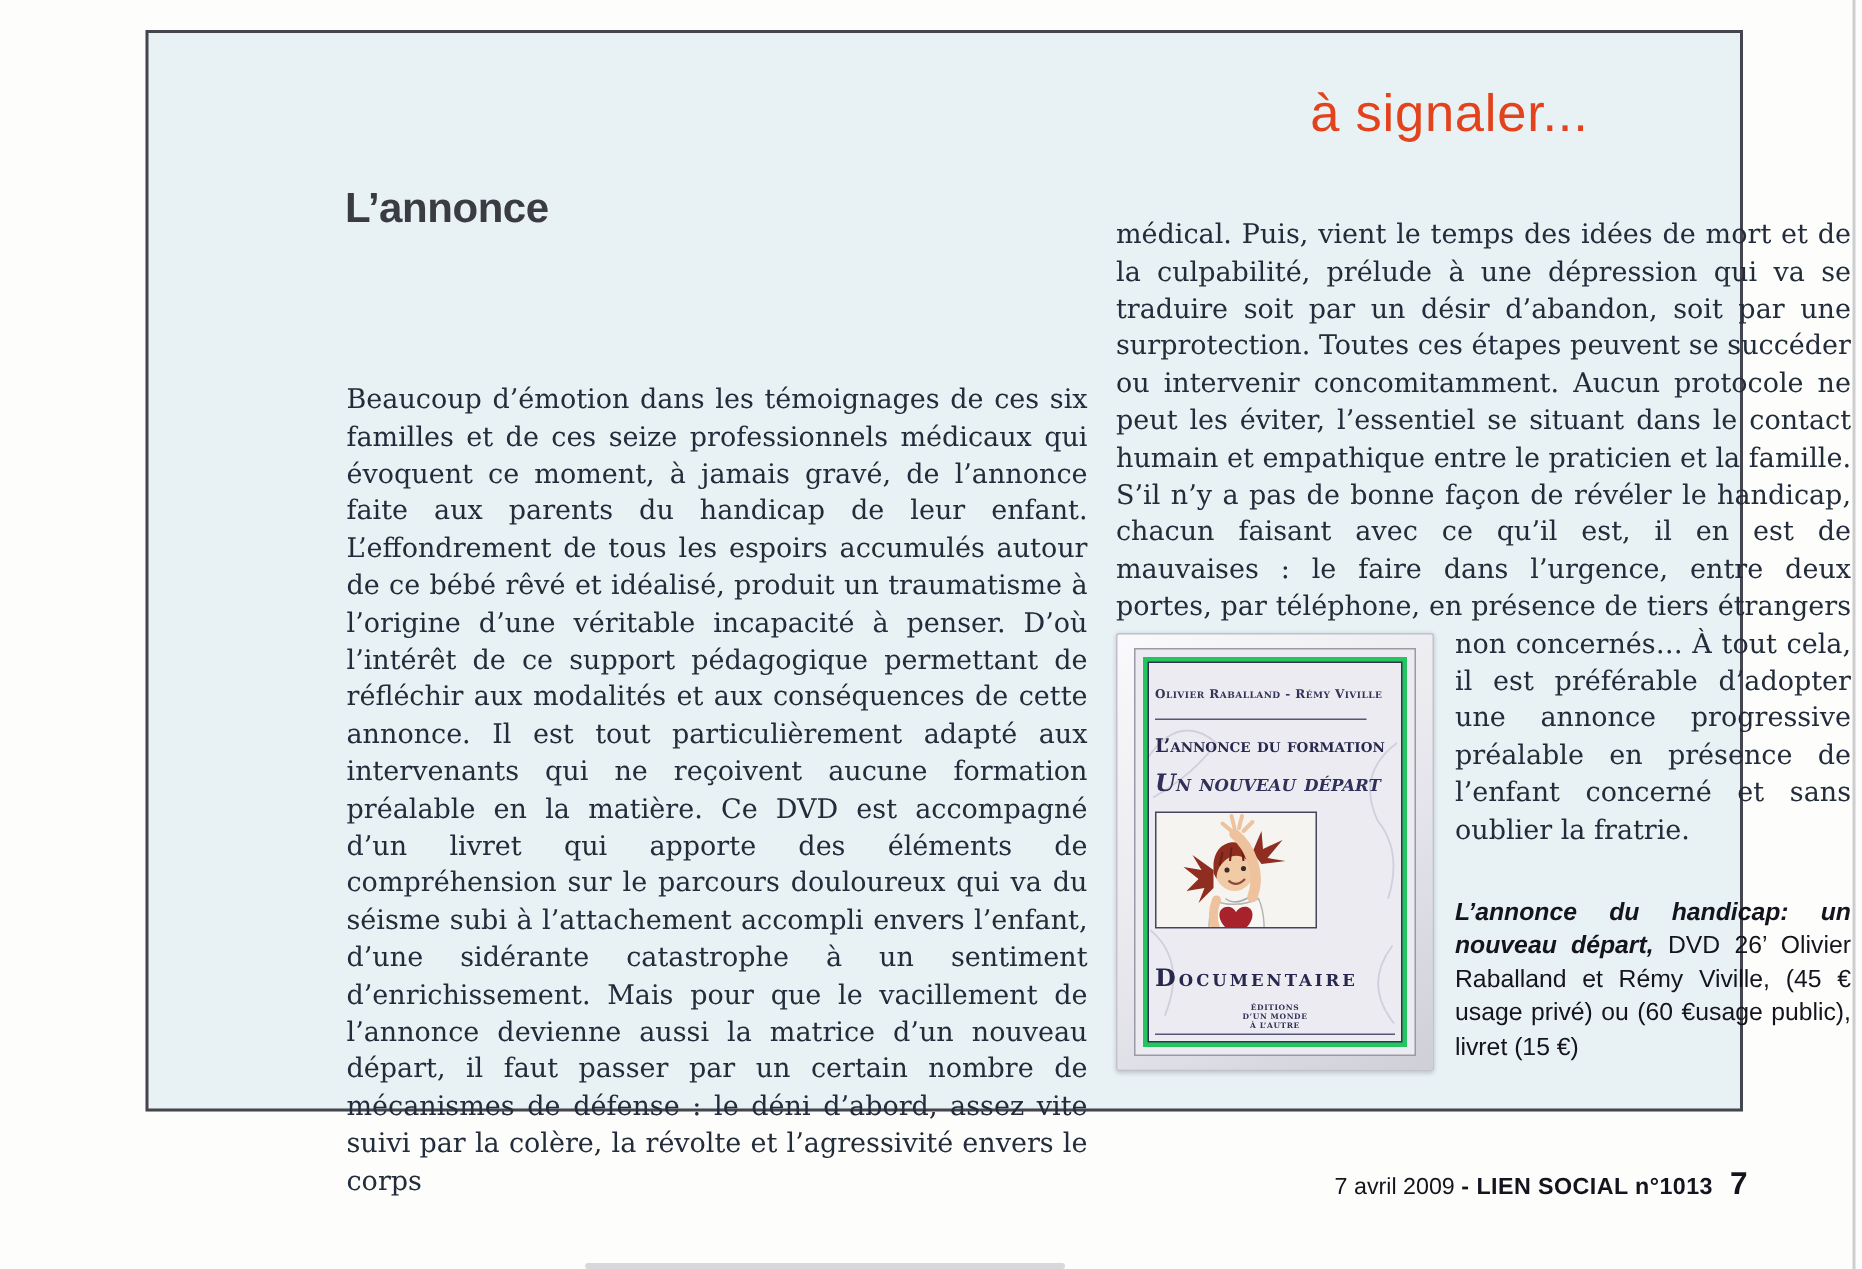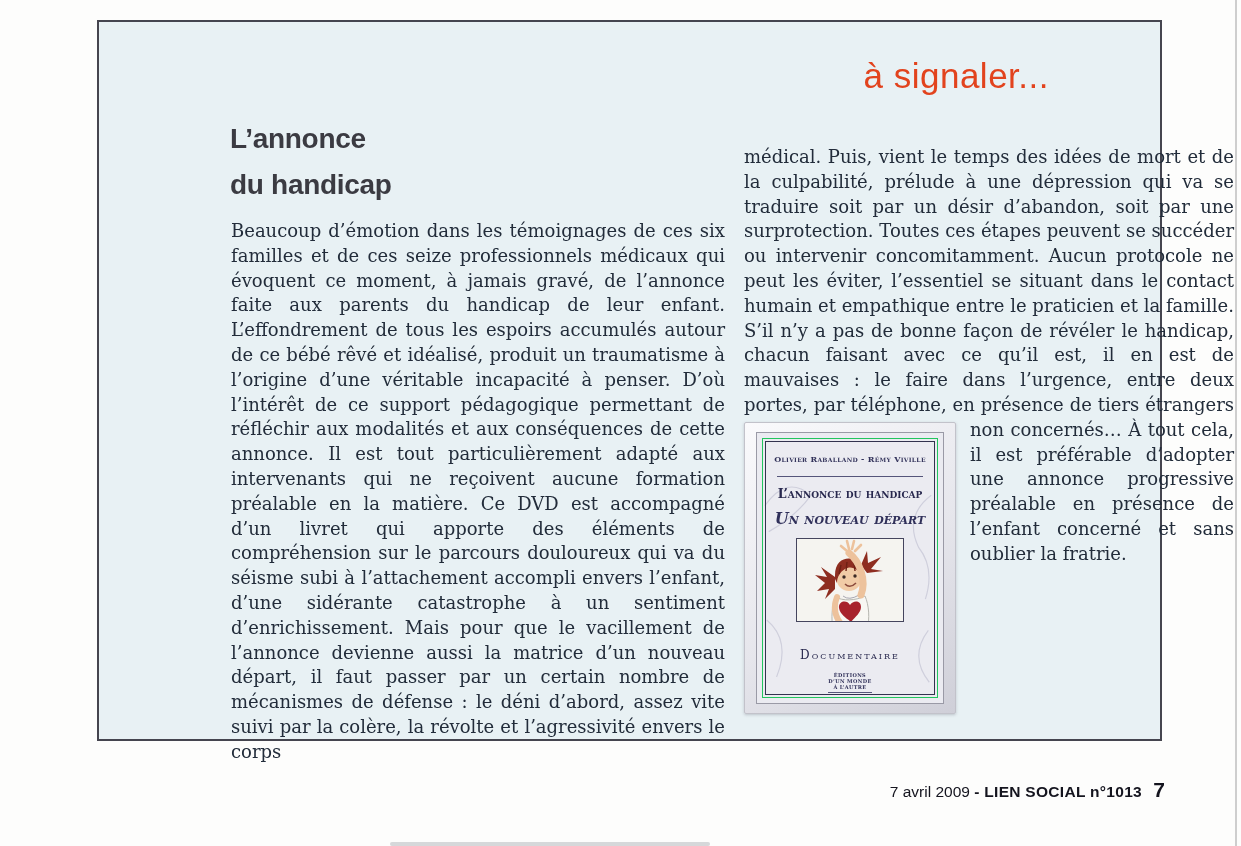--- a/index.html
+++ b/index.html
@@ -6,54 +6,54 @@
   .page{position:relative;width:1241px;height:846px;background:#fdfdfc;overflow:hidden;
         font-family:"Liberation Sans",sans-serif;}
   
   .scan-line{position:absolute;right:4px;top:0;width:2px;height:100%;background:#a8a8a8;opacity:.55;}
   .scan-smudge{position:absolute;left:390px;bottom:0;width:320px;height:4px;background:#8d939a;opacity:.35;border-radius:2px;}
 
   
   .panel{position:absolute;left:97px;top:20px;width:1065px;height:721px;box-sizing:border-box;
          background:#e8f1f4;border:2px solid #45454f;}
 
-  .signaler{position:absolute;top:34px;right:111px;font-size:35px;letter-spacing:.5px;
+  .signaler{position:absolute;top:34px;right:101px;font-size:35px;letter-spacing:.5px;
             color:#e2431d;font-weight:400;}
 
   .title{position:absolute;left:131px;top:94px;margin:0;font-size:28px;line-height:46px;
          font-weight:600;color:#3b3b42;letter-spacing:-.3px;}
   .title-line{display:block;}
 
   .body-serif{font-family:"DejaVu Serif","Liberation Serif",serif;font-size:18px;
-              line-height:24.8px;color:#222c3a;text-align:justify;}
+              line-height:24.8px;color:#222c3a;text-align:justify;margin-top:36px;}
   .col-left{position:absolute;left:132px;top:197px;width:494px;}
   .col-right{position:absolute;left:645px;top:123px;width:490px;}
   .col-right p{margin:0;}
 
   
   .dvd-float{float:left;width:212px;height:292px;margin:4px 14px 4px 0;display:block;}
   .dvd-sleeve{display:block;width:100%;height:100%;box-sizing:border-box;padding:9px 11px;
               background:linear-gradient(145deg,#fafafc 0%,#e6e6ec 55%,#cfcfd8 100%);
               border:1px solid #c2c2ca;border-radius:2px;box-shadow:0 1px 3px rgba(60,60,80,.25);}
   .dvd-cover-face{display:block;position:relative;width:100%;height:100%;box-sizing:border-box;
                   background:#ebebf1;border:1px solid #9a9aa6;padding:5px;}
   .dvd-sketch{position:absolute;left:0;top:0;width:100%;height:100%;}
-  .dvd-frame{display:flex;position:relative;flex-direction:column;align-items:center;
-             width:100%;height:100%;box-sizing:border-box;border:1px solid #22c55e;
+  .dvd-frame{display:flex;position:relative;flex-direction:column;
+             width:100%;height:100%;box-sizing:border-box;border:4px solid #22c55e;
              outline:1px solid #32324e;outline-offset:-4px;padding:8px 4px 4px 4px;}
   .dvd-authors{display:block;font-size:8px;font-weight:700;font-variant:small-caps;
                letter-spacing:.3px;color:#32325a;white-space:nowrap;}
   .dvd-rule{display:block;width:88%;height:0;border-top:1px solid #55557a;margin-top:4px;}
   .dvd-title{display:block;font-size:12.5px;font-weight:700;font-variant:small-caps;
              color:#28284e;margin-top:5px;white-space:nowrap;}
   .dvd-subtitle{display:block;font-size:16px;font-weight:700;font-style:italic;
                 font-variant:small-caps;color:#30305a;margin-top:1px;}
   .dvd-art{display:block;width:106px;height:126px;background:#f5f4f0;border:1px solid #44445e;
            margin-top:6px;overflow:hidden;}
-  .dvd-genre{display:block;font-size:12px;font-weight:400;font-variant:small-caps;
+  .dvd-genre{display:block;font-size:16px;font-weight:700;font-variant:small-caps;
              letter-spacing:2px;color:#28284e;margin-top:21px;}
   .dvd-pub{display:block;text-align:center;margin-top:4px;border-bottom:1px solid #55557a;
            padding-bottom:2px;}
   .dvd-pub span{display:block;font-size:5px;line-height:6px;font-weight:700;
                 letter-spacing:.4px;color:#32325a;text-transform:uppercase;}
 
   
   .caption{margin-top:30px;font-family:"Liberation Sans",sans-serif;color:#14141e;}
   .caption-main{margin:0;font-size:16.5px;line-height:22.5px;text-align:justify;}
   .cap-title{font-weight:700;font-style:italic;}
@@ -69,21 +69,20 @@
 <body>
 
 <div class="page">
 
   <div class="panel" style="background: rgb(232, 241, 244);">
 
     <div class="signaler" style="color: rgb(226, 67, 29);">à signaler...</div>
 
     <h1 class="title">
       <span class="title-line">L’annonce</span>
-      <span class="title-line">du handicap</span>
     </h1>
 
     <div class="col-left body-serif">Beaucoup d’émotion dans les témoignages de ces six familles et de ces seize professionnels médicaux qui évoquent ce moment, à jamais gravé, de l’annonce faite aux parents du handicap de leur enfant. L’effondrement de tous les espoirs accumulés autour de ce bébé rêvé et idéalisé, produit un traumatisme à l’origine d’une véritable incapacité à penser. D’où l’intérêt de ce support pédagogique permettant de réfléchir aux modalités et aux conséquences de cette annonce. Il est tout particulièrement adapté aux intervenants qui ne reçoivent aucune formation préalable en la matière. Ce DVD est accompagné d’un livret qui apporte des éléments de compréhension sur le parcours douloureux qui va du séisme subi à l’attachement accompli envers l’enfant, d’une sidérante catastrophe à un sentiment d’enrichissement. Mais pour que le vacillement de l’annonce devienne aussi la matrice d’un nouveau départ, il faut passer par un certain nombre de mécanismes de défense : le déni d’abord, assez vite suivi par la colère, la révolte et l’agressivité envers le corps</div>
 
     <div class="col-right">
       <p class="body-serif">
         <span>médical. Puis, vient le temps des idées de mort et de la culpabilité, prélude à une dépression qui va se traduire soit par un désir d’abandon, soit par une surprotection. Toutes ces étapes peuvent se succéder ou intervenir concomitamment. Aucun protocole ne peut les éviter, l’essentiel se situant dans le contact humain et empathique entre le praticien et la famille. S’il n’y a pas de bonne façon de révéler le handicap, chacun faisant avec ce qu’il est, il en est de mauvaises : le faire dans l’urgence, entre deux portes, par téléphone, en présence de tiers étrangers non concernés… À tout</span>
         <span class="dvd-float">
           <span class="dvd-sleeve">
             <span class="dvd-cover-face">
@@ -91,21 +90,21 @@
                 <g fill="none" stroke="#b9b9cc" stroke-width="1.2" opacity="0.55">
                   <path d="M8,70 Q30,40 55,60 Q40,80 12,95"></path>
                   <path d="M178,60 Q150,80 165,110 Q182,130 172,160"></path>
                   <path d="M10,180 Q35,200 20,235"></path>
                   <path d="M175,190 Q155,215 176,240"></path>
                 </g>
               </svg>
               <span class="dvd-frame">
                 <span class="dvd-authors">Olivier Raballand - Rémy Viville</span>
                 <span class="dvd-rule"></span>
-                <span class="dvd-title">L’annonce du handicap</span>
+                <span class="dvd-title">L’annonce du formation</span>
                 <span class="dvd-subtitle">Un nouveau départ</span>
                 <span class="dvd-art">
                   <svg viewBox="0 0 104 124" width="104" height="124">
 
                     <path d="M38,38 L24,28 L30,38 L18,36 L28,44 L20,52 L32,50 L28,60 L38,50 Z" fill="#8e2d20"></path>
                     <path d="M64,26 L70,12 L71,24 L84,18 L74,30 L86,32 L70,34 Z" fill="#8e2d20"></path>
 
                     <ellipse cx="52" cy="38" rx="13" ry="14" fill="#f1cba6"></ellipse>
 
                     <path d="M38,36 C38,22 48,18 55,20 C63,22 66,28 65,38 C62,30 54,26 48,30 C43,33 40,38 40,44 L38,40 Z" fill="#8e2d20"></path>
@@ -138,20 +137,24 @@
                   <span>à l’autre</span>
                 </span>
               </span>
             </span>
           </span>
         </span>
         <span>cela, il est préférable d’adopter une annonce progressive préalable en présence de l’enfant concerné et sans oublier la fratrie.</span>
       </p>
 
       <div class="caption">
+        <p class="caption-main">
+          <span class="cap-title">L’annonce du handicap: un nouveau départ,</span>
+          <span>DVD 26’ Olivier Raballand et Rémy Viville, (45 € usage privé) ou (60 €usage public), livret (15 €)</span>
+        </p>
       </div>
     </div>
 
   </div>
 
   <div class="footer">
     <span class="f-date">7 avril 2009</span>
     <span class="f-mag">- LIEN SOCIAL n°1013</span>
     <span class="f-page">7</span>
   </div>

